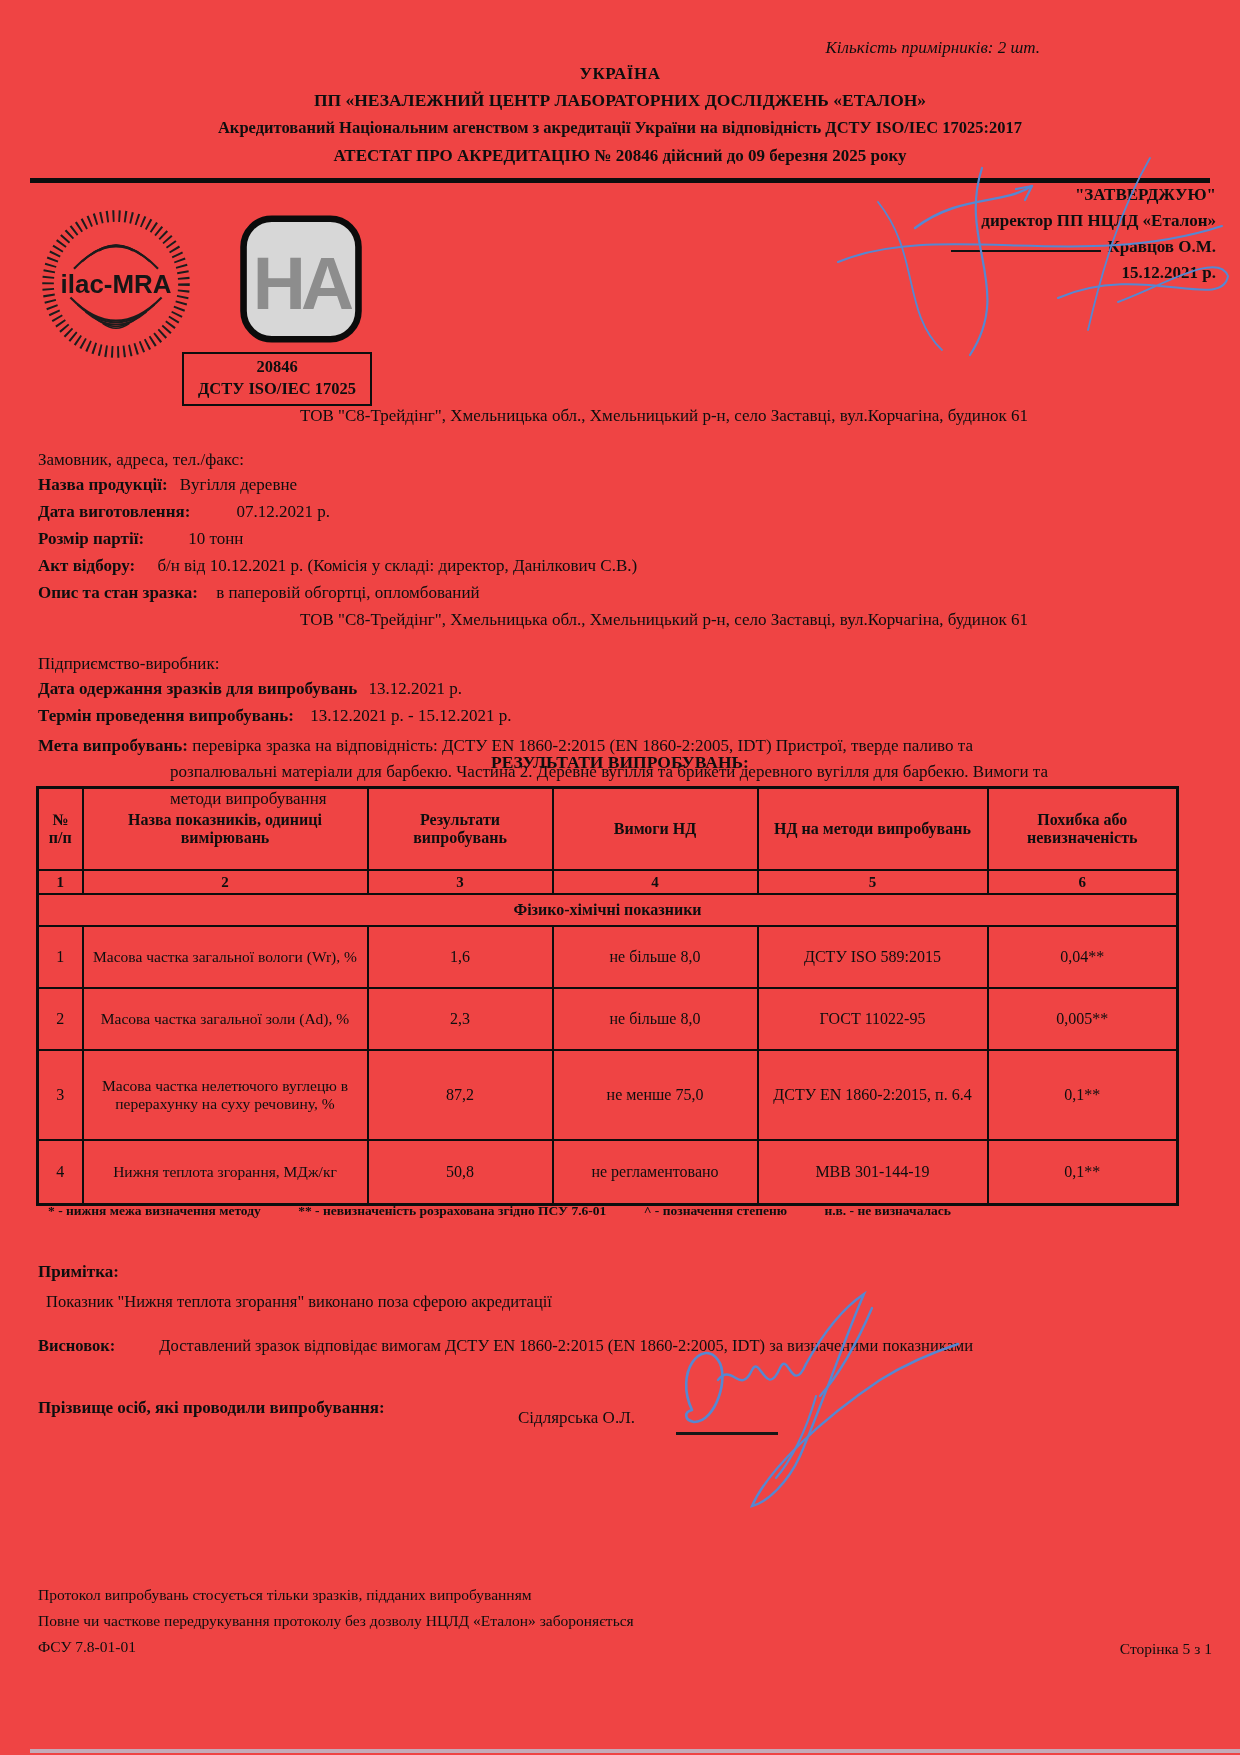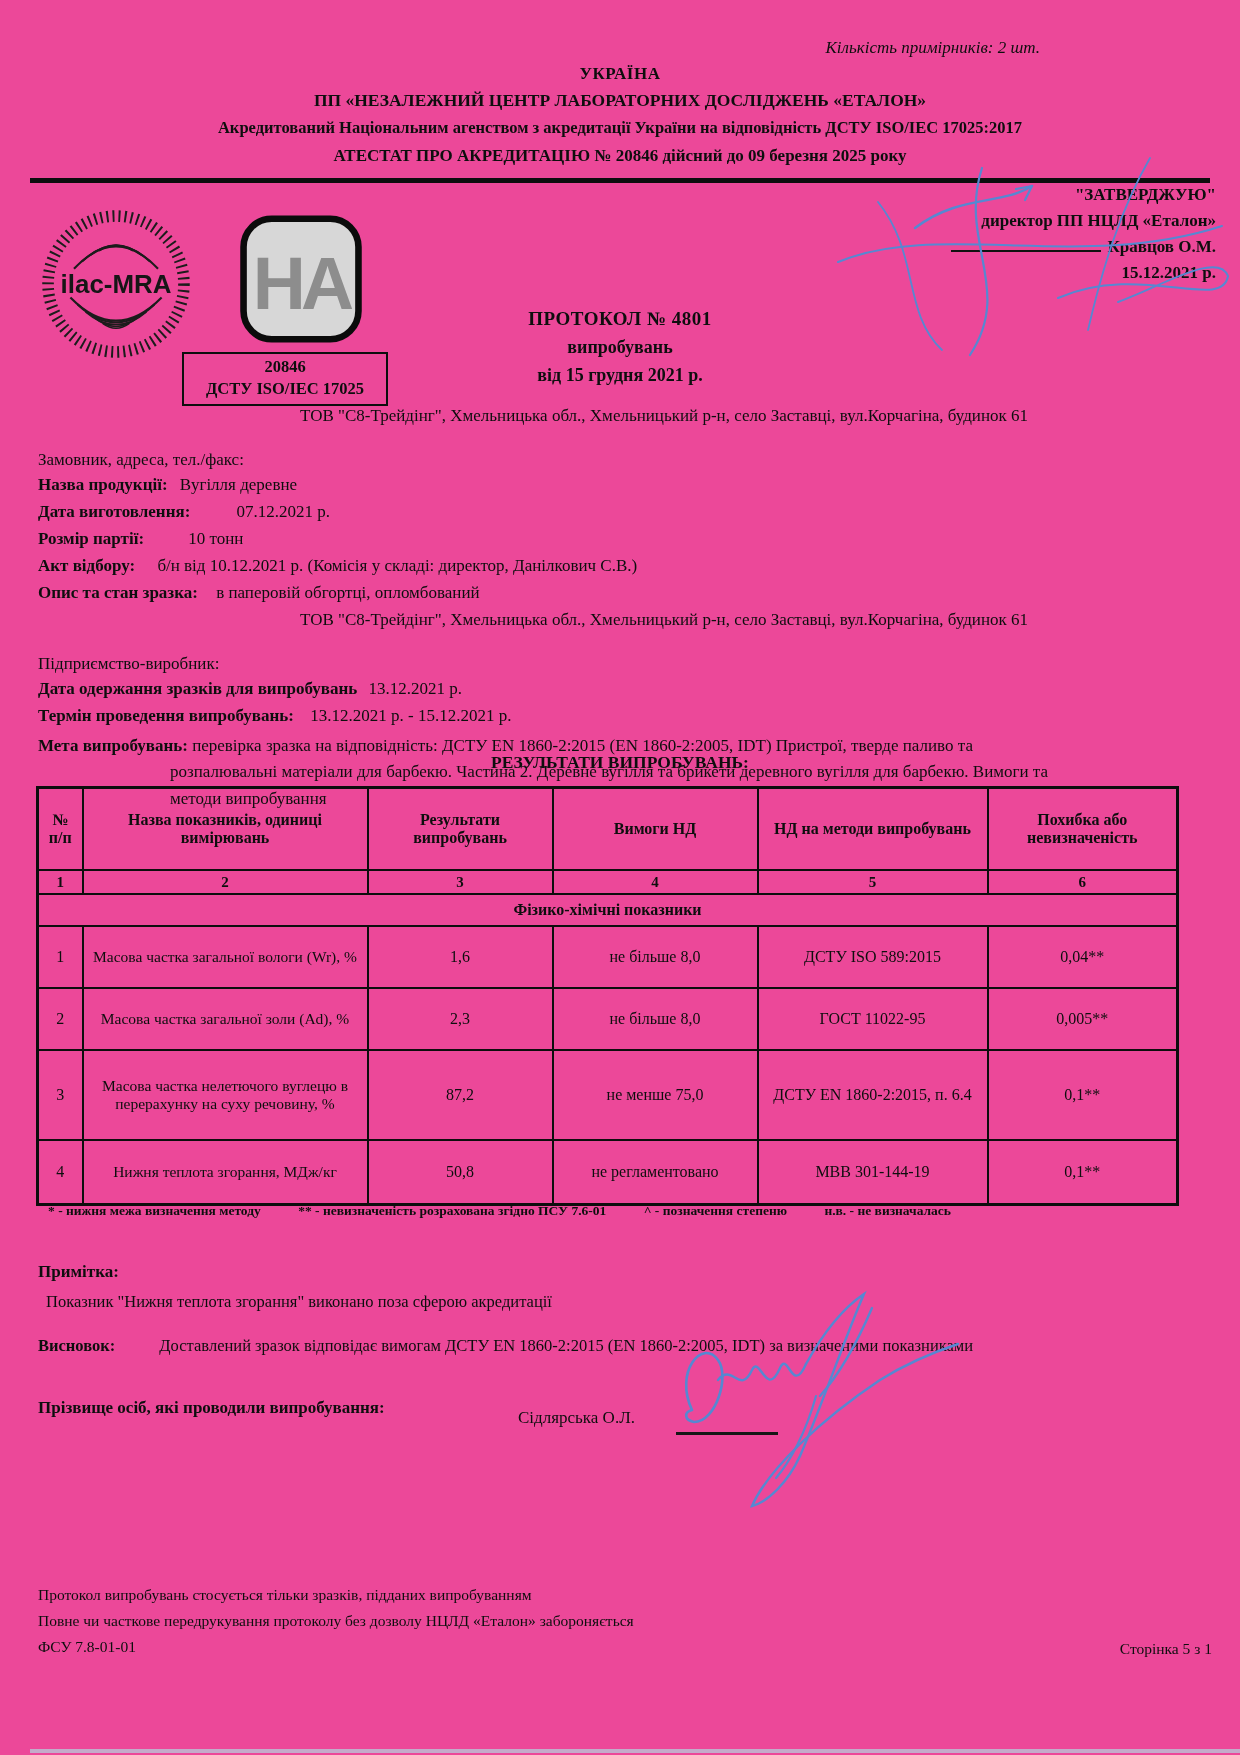--- a/index.html
+++ b/index.html
@@ -1,38 +1,38 @@
 <!DOCTYPE html>
 <html><head>
 <meta charset="utf-8">
 <style>
   html,body { margin:0; padding:0; background:#e8e8e8; }
   .page {
     position:relative; width:1240px; height:1755px; margin:0 auto;
-    background:#ec4899; color:#0e0e0e; overflow:hidden;
+    background:#ef4444; color:#0e0e0e; overflow:hidden;
     font-family:"Liberation Serif","DejaVu Serif",serif;
   }
   .abs { position:absolute; }
   .b { font-weight:bold; }
   .ctr { left:0; width:100%; text-align:center; }
 
   .copies { top:38px; right:200px; font-style:italic; font-size:17px; }
   .h-country { top:64px; font-size:17px; letter-spacing:.5px; }
   .h-org { top:90px; font-size:17.5px; }
   .h-accr { top:118px; font-size:16.5px; }
   .h-att { top:146px; font-size:17px; }
   .rule { top:178px; left:30px; width:1180px; height:5px; background:#0d0d0d; }
   .h-addr { top:188px; font-size:14.5px; font-weight:bold; }
 
   
   .ilac { top:208px; left:40px; width:152px; height:152px; }
   .na-logo { top:214px; left:238px; width:126px; height:130px; }
   .accr-box {
     top:352px; left:182px; width:186px; border:2.5px solid #0d0d0d;
-    text-align:center; font-weight:bold; font-size:16.5px; line-height:1.35; padding:2px 8px 3px;
+    text-align:center; font-weight:bold; font-size:16.5px; line-height:1.35; padding:2px 0 3px;
   }
 
   .approval { top:186px; right:24px; text-align:right; font-weight:bold; font-size:17px; line-height:1.0; }
   .approval div { margin-bottom:9px; }
   .approval .sig-line { display:inline-block; width:150px; border-bottom:2px solid #111; margin-right:6px; }
 
   .protocol { top:308px; font-weight:bold; }
   .protocol .t1 { font-size:19px; letter-spacing:.5px; }
   .protocol .t2 { font-size:18px; margin-top:7px; }
   .protocol .t3 { font-size:18px; margin-top:7px; }
@@ -133,25 +133,20 @@
   <svg class="abs sig" style="top:150px; left:820px; width:420px; height:210px;" viewBox="0 0 420 210">
     <path d="M95,78 C140,44 180,56 212,36" stroke-width="2.4"></path>
     <path d="M212,36 l-16,3 M212,36 l-7,14" stroke-width="2.2"></path>
     <path d="M18,112 C120,70 260,122 402,76" stroke-width="2"></path>
     <path d="M162,18 C138,92 194,138 150,205" stroke-width="2.2"></path>
     <path d="M58,52 C100,104 82,162 122,200" stroke-width="1.8"></path>
     <path d="M238,148 C320,112 402,162 408,126 C398,100 338,138 298,152" stroke-width="2"></path>
     <path d="M330,8 C300,60 282,120 268,180" stroke-width="1.8"></path>
   </svg>
 
-  <div class="abs ctr protocol">
-    <div class="t1">ПРОТОКОЛ  № 4801</div>
-    <div class="t2">випробувань</div>
-    <div class="t3">від 15 грудня 2021 р.</div>
-  </div>
 
   <div class="abs fields">
     <div class="f-grid">
       <span class="lbl">Замовник, адреса, тел./факс:</span>
       <span class="val">ТОВ "С8-Трейдінг", Хмельницька обл., Хмельницький р-н, село Заставці, вул.Корчагіна, будинок 61</span>
     </div>
     <div class="f-row">
       <span class="lbl">Назва продукції:</span>
       <span style="margin-left:8px;">Вугілля деревне</span>
     </div>

